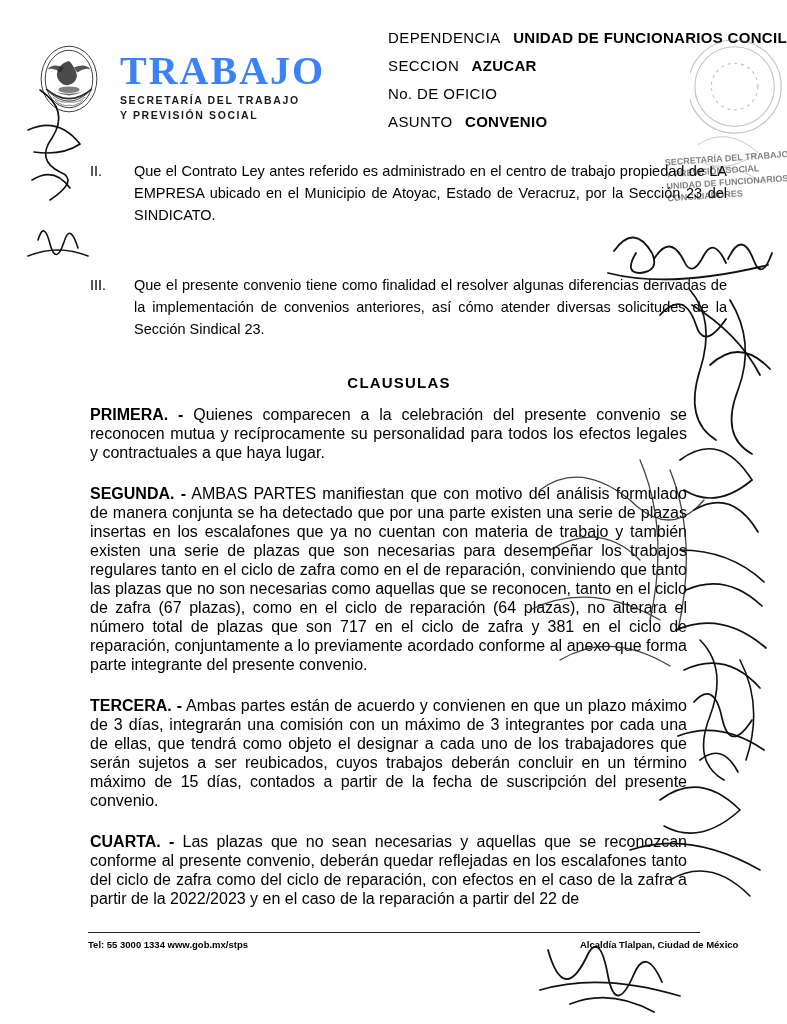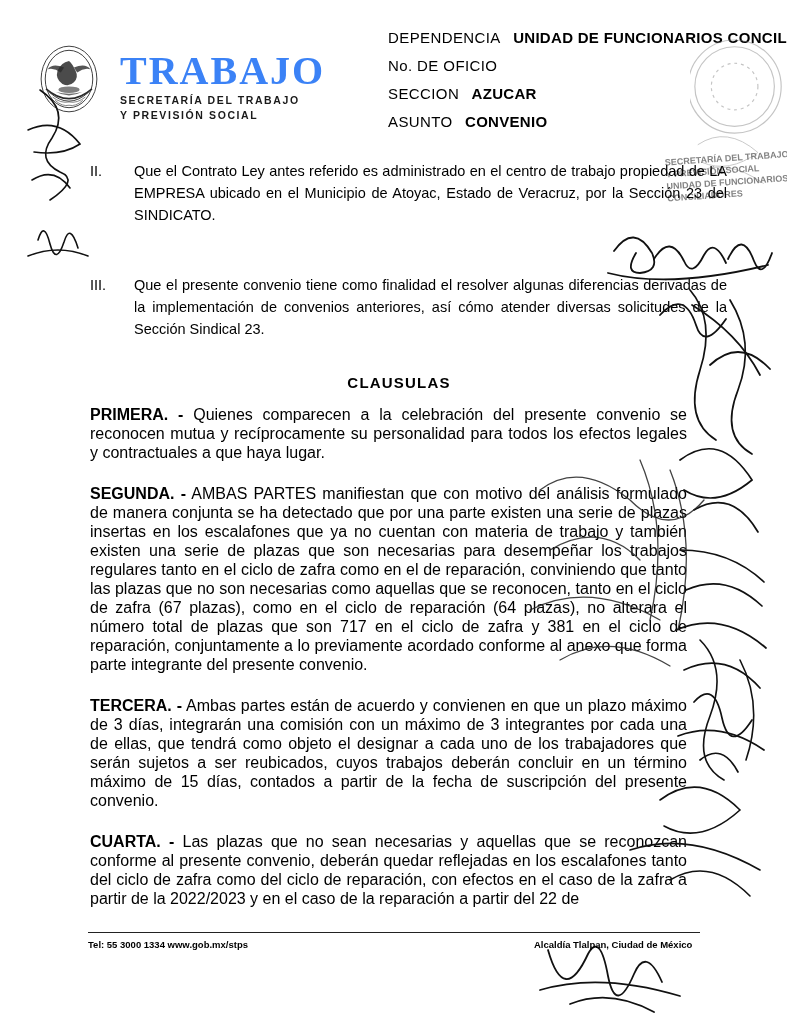--- a/index.html
+++ b/index.html
@@ -138,21 +138,21 @@
     position: absolute;
     left: 88px;
     top: 938px;
     width: 700px;
     font-size: 9.5px;
     line-height: 14px;
     font-weight: bold;
   }
   .footer .right {
     position: absolute;
-    left: 446px;
+    left: 492px;
     top: 0;
     white-space: nowrap;
     text-align: right;
   }
 
   
   .ink {
     position: absolute;
     pointer-events: none;
   }
@@ -208,26 +208,26 @@
       <div class="sub">SECRETARÍA DEL TRABAJO</div>
       <div class="sub">Y PREVISIÓN SOCIAL</div>
     </div>
 
     <div class="meta">
       <div class="meta-row">
         <span class="meta-label">DEPENDENCIA</span>
         <span class="meta-value">UNIDAD DE FUNCIONARIOS CONCILIADORES</span>
       </div>
       <div class="meta-row">
+        <span class="meta-label">SECCION</span>
+        <span class="meta-value">AZUCAR</span>
+      </div>
+      <div class="meta-row">
         <span class="meta-label">No. DE OFICIO</span>
         <span class="meta-value"></span>
-      </div>
-      <div class="meta-row">
-        <span class="meta-label">SECCION</span>
-        <span class="meta-value">AZUCAR</span>
       </div>
       <div class="meta-row">
         <span class="meta-label">ASUNTO</span>
         <span class="meta-value">CONVENIO</span>
       </div>
     </div>
 
     <svg class="ink stamp-tr" viewBox="0 0 100 190">
       <g fill="none" stroke="#7a7a7a" stroke-width="1.2" opacity=".8">
         <circle cx="46" cy="60" r="48"></circle>

